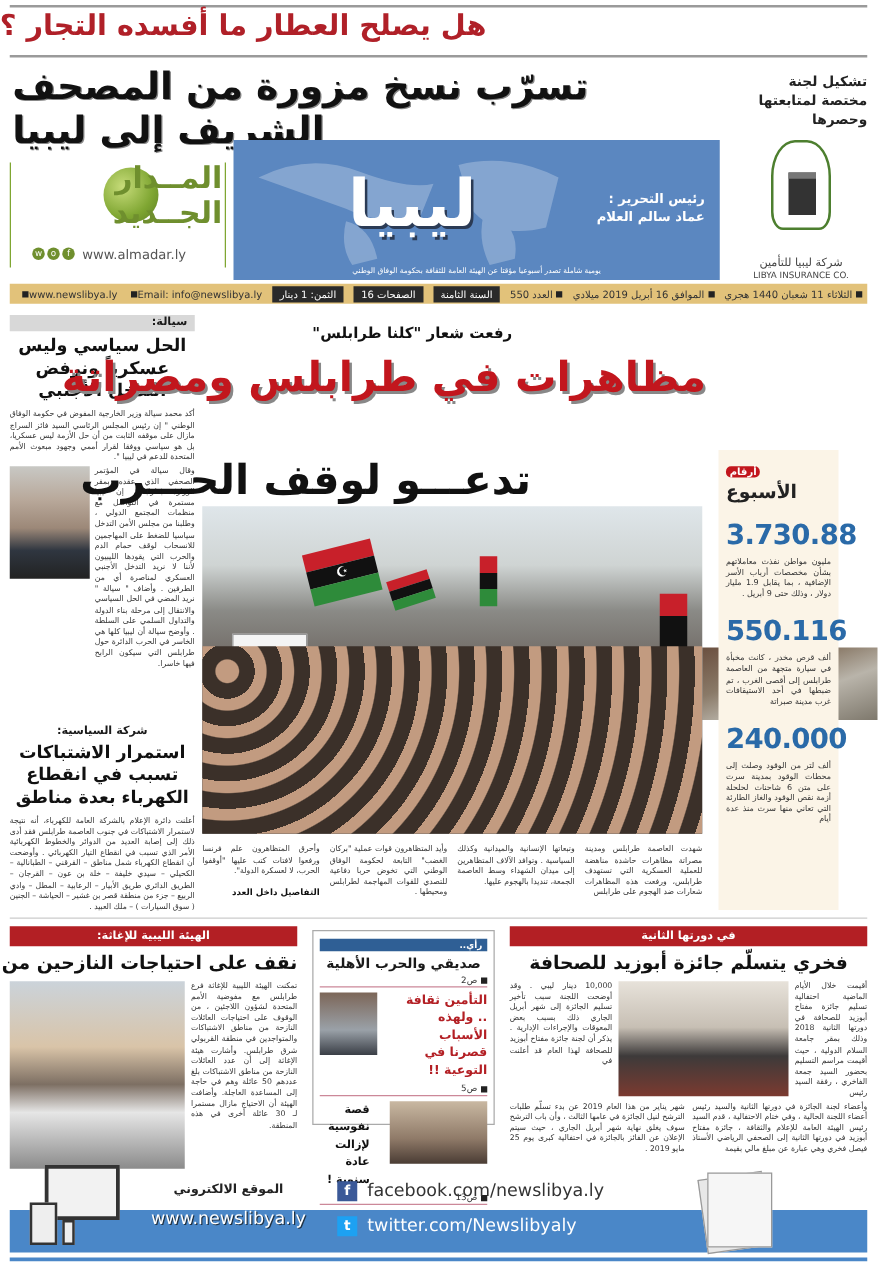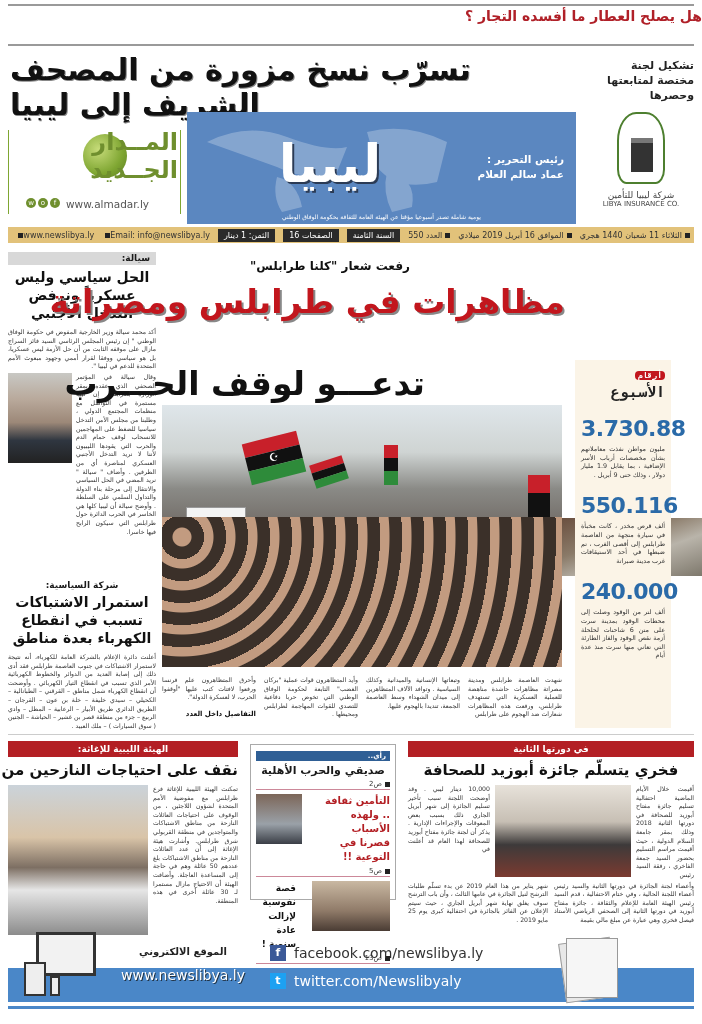--- a/index.html
+++ b/index.html
@@ -3,21 +3,21 @@
 <meta charset="utf-8">
 <style>
   * { box-sizing: border-box; margin: 0; padding: 0; }
   html, body { width: 702px; height: 1024px; background: #ffffff; overflow: hidden; }
   body { font-family: "DejaVu Sans", sans-serif; color: #1a1a1a; position: relative; direction: rtl; }
 
   .abs { position: absolute; }
   .rule { position: absolute; left: 8px; right: 8px; height: 2px; background: #9a9a9a; }
 
   
-  .teaser { top: 8px; left: 0; right: 0; text-align: right; font-weight: bold; font-size: 14px; color: #b02028; }
+  .teaser { top: 8px; left: 0; right: 0; text-align: left; font-weight: bold; font-size: 23px; color: #b02028; }
 
   
   .headline2 { top: 52px; left: 10px; width: 560px; text-align: left; font-weight: bold; font-size: 30px; color: #111; letter-spacing: -0.5px; text-shadow: 1px 1px 0 #888; }
   .headline2-side { top: 58px; right: 8px; width: 100px; text-align: right; font-size: 11px; font-weight: bold; line-height: 15px; color: #222; }
 
   
   .masthead { top: 112px; left: 187px; width: 389px; height: 112px; background: #5b87c0; overflow: hidden; }
   .masthead .map { position: absolute; inset: 0; opacity: 0.25; }
   .masthead-logo { position: absolute; left: 18px; top: 6px; width: 250px; text-align: center; font-size: 52px; font-weight: bold; color: #fff; text-shadow: 2px 2px 0 #2b3b55; line-height: 92px; }
   .masthead-editor { position: absolute; right: 12px; top: 40px; width: 100px; text-align: right; color: #fff; font-size: 10.5px; font-weight: bold; line-height: 15px; }
@@ -27,21 +27,21 @@
   .almadar .name { position: absolute; right: 0; top: 6px; width: 85px; font-size: 24px; font-weight: bold; color: #6f8f2e; line-height: 28px; text-align: center; }
   .almadar .globe { position: absolute; left: 75px; top: 12px; width: 44px; height: 44px; border-radius: 50%; background: radial-gradient(circle at 35% 35%, #c7dc7a, #7fa632 60%, #5b7c22); }
   .almadar .web { position: absolute; left: 8px; bottom: 8px; font-size: 10.5px; color: #555; direction: ltr; }
   .almadar .social { position: absolute; left: 16px; bottom: 9px; }
   .sdot { display: inline-block; width: 10px; height: 10px; border-radius: 50%; background: #6f8f2e; color: #fff; font-size: 7px; text-align: center; line-height: 10px; margin-left: 2px; }
   .vline { position: absolute; width: 1px; background: #7fa632; }
 
   .libins { top: 110px; left: 585px; width: 112px; height: 116px; text-align: center; }
   .libins .emblem { width: 48px; height: 72px; margin: 2px auto 0; border: 2px solid #4d7f2f; border-radius: 40% 40% 20% 20%; background: #fff; position: relative; }
   .libins .emblem .tower { position: absolute; left: 12px; top: 24px; width: 22px; height: 34px; background: #333; border-top: 5px solid #777; }
-  .libins .ar { font-size: 9px; color: #444; margin-top: 6px; }
+  .libins .ar { font-size: 9px; color: #444; margin-top: 22px; }
   .libins .en { font-size: 7px; color: #444; direction: ltr; }
 
   
   .infobar { top: 227px; left: 8px; right: 8px; height: 16px; background: #e2c27a; display: flex; align-items: center; font-size: 8px; color: #333; padding: 0 4px; gap: 8px; white-space: nowrap; }
   .infobar .blk { background: #2a2a2a; color: #fff; padding: 1px 6px; height: 13px; line-height: 11px; }
   .sq { display: inline-block; width: 5px; height: 5px; background: #222; margin-left: 3px; vertical-align: middle; }
 
   
   .leftcol { top: 252px; left: 8px; width: 148px; }
   .kicker-bar { background: #d8d8d8; height: 13px; font-size: 9px; font-weight: bold; text-align: right; padding-right: 6px; line-height: 13px; }
@@ -53,21 +53,21 @@
   .lead-kicker { top: 259px; left: 240px; width: 180px; text-align: center; font-size: 12px; font-weight: bold; color: #111; }
   .lead-head { top: 282px; left: 165px; width: 400px; text-align: center; font-size: 33px; font-weight: bold; color: #c2161d; text-shadow: 2px 2px 0 #888; white-space: nowrap; letter-spacing: -1px; }
   .lead-sub { top: 344px; left: 165px; width: 260px; text-align: center; font-size: 33px; font-weight: bold; color: #111; white-space: nowrap; margin-top: 20px; }
   .lead-photo { top: 405px; left: 162px; width: 400px; height: 262px; background: linear-gradient(180deg, #dfe6ea 0%, #cfd4d3 18%, #8a8a86 32%, #5a4e48 60%, #3a3430 100%); overflow: hidden; }
   .lead-cols { top: 676px; left: 162px; width: 400px; height: 54px; display: flex; gap: 8px; }
   .lead-cols .col { flex: 1; }
   .details-link { font-size: 7px; font-weight: bold; color: #111; margin-top: 8px; }
 
   
   .numcol { top: 360px; left: 575px; width: 96px; height: 368px; background: #fbf4e7; padding: 6px 6px; }
-  .numcol .label { font-size: 15px; font-weight: bold; color: #222; text-align: right; font-family: Liberation Mono, monospace; }
+  .numcol .label { font-size: 15px; font-weight: bold; color: #222; text-align: left; }
   .numcol .label span { background: #c2161d; color: #fff; font-size: 8px; padding: 0 3px; border-radius: 4px; }
   .bignum { font-size: 22px; font-weight: bold; color: #2a6aa8; text-align: center; direction: ltr; margin-top: 14px; letter-spacing: -0.5px; }
   .numcol .body-text { margin-top: 4px; font-size: 6.4px; }
 
   
   .sec-bar { background: #b31f24; color: #fff; font-size: 9px; font-weight: bold; text-align: center; height: 16px; line-height: 16px; }
   .relief { top: 741px; left: 8px; width: 230px; }
   .relief .head { font-size: 15px; font-weight: bold; text-align: center; margin-top: 4px; color: #111; white-space: nowrap; }
   .award { top: 741px; left: 408px; width: 286px; }
   .award .head { font-size: 15px; font-weight: bold; text-align: center; margin-top: 4px; color: #111; }

